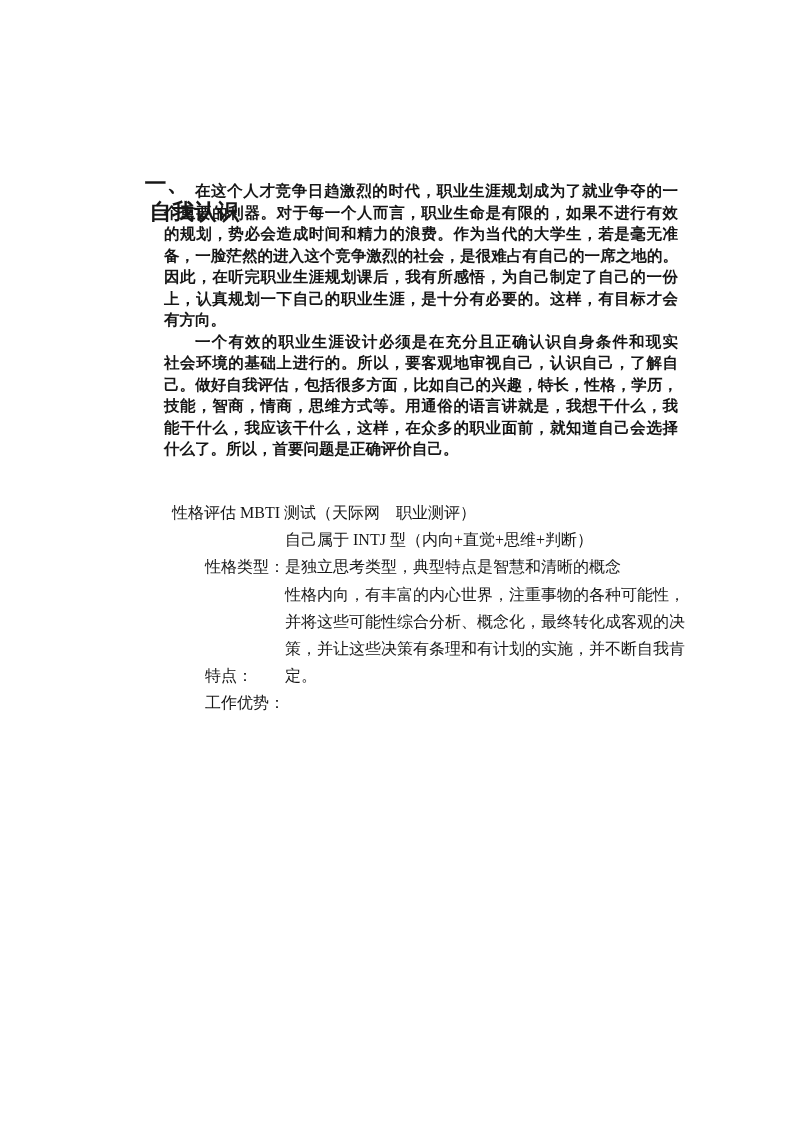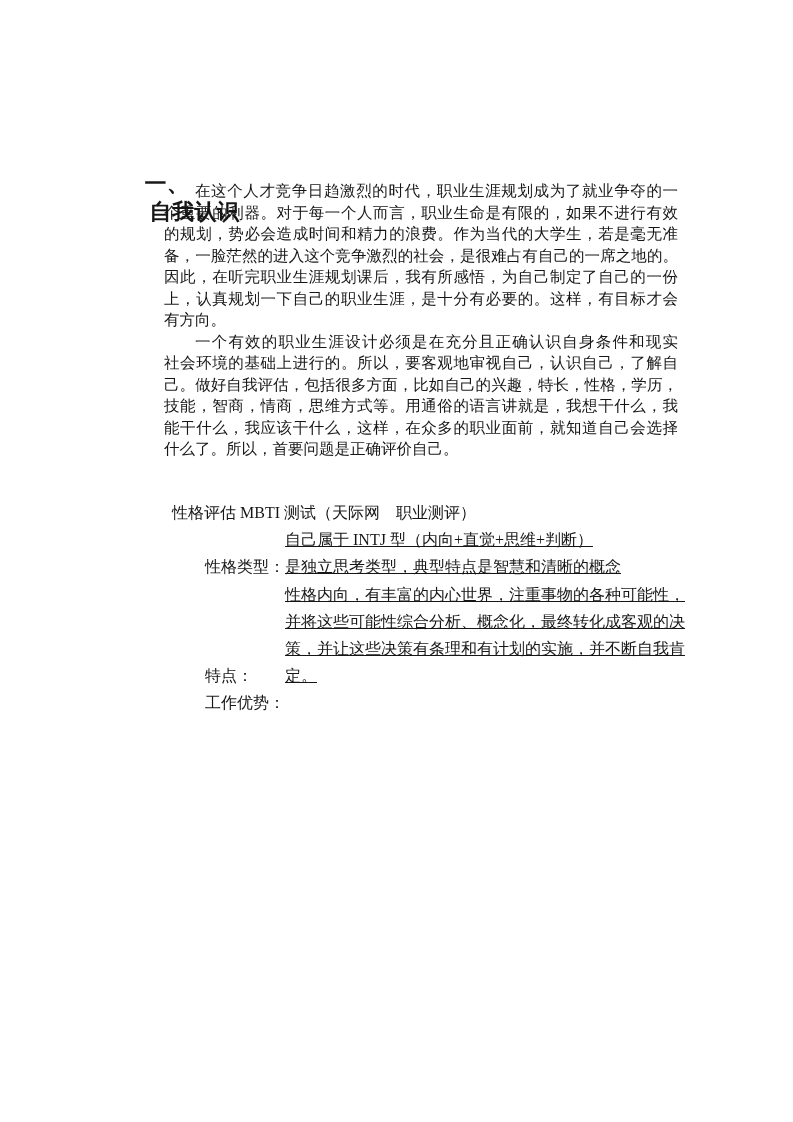--- a/index.html
+++ b/index.html
@@ -36,20 +36,21 @@
     position: absolute;
     left: 164px;
     top: 180px;
     width: 514px;
     font-size: 15.5px;
     line-height: 21.5px;
   }
   .pline {
     text-align: justify;
     text-align-last: justify;
+    font-weight: bold;
   }
   .pline.first { text-indent: 2em; }
   .pline.plast { text-align-last: left; }
 
   
   .assessment {
     position: absolute;
     left: 172px;
     top: 499px;
     width: 520px;
@@ -58,21 +59,21 @@
   }
   .aheader { white-space: pre; }
   .arow { display: flex; align-items: flex-end; }
   .alabel {
     flex: none;
     box-sizing: border-box;
     width: 113px;
     padding-left: 33px;
     white-space: pre;
   }
-  .acontent { flex: none; width: 405px; text-decoration: underline; }
+  .acontent { flex: none; width: 405px; }
   .aline { white-space: pre; }
 </style>
 </head>
 <body>
 
 <div class="doc">
 
   <div class="heading">
     <span class="num">一、</span>
     <span class="ttl">自我认识</span>

